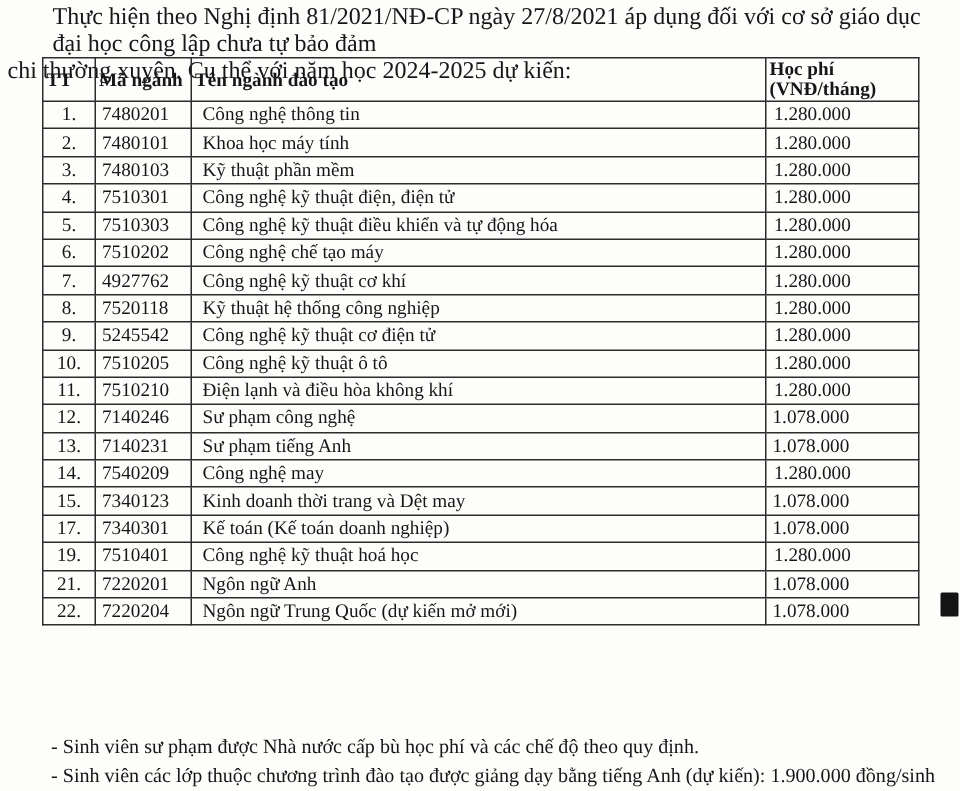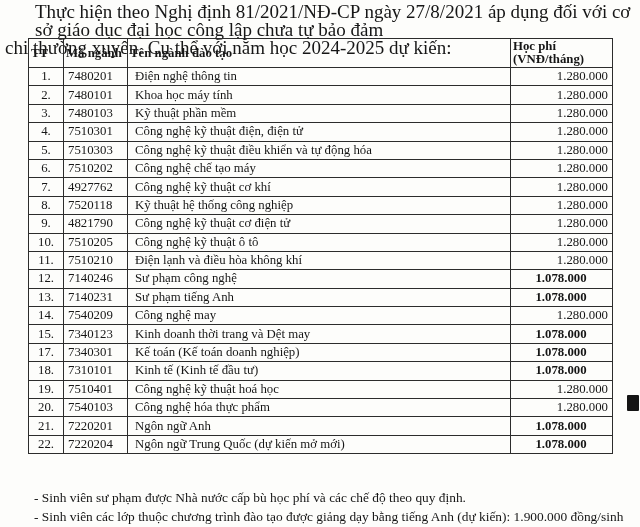--- a/index.html
+++ b/index.html
@@ -13,21 +13,21 @@
     overflow: hidden;
     background: #fdfdfb;
     color: #161616;
     font-family: "Liberation Serif", "DejaVu Serif", serif;
   }
   .intro {
     position: absolute;
     top: 3px;
     left: 5px;
     width: 631px;
-    font-size: 19px;
+    font-size: 16px;
     line-height: 18px;
   }
   .intro .line-first {
     padding-left: 30px;
   }
   table.fee-table {
     position: absolute;
     left: 28px;
     top: 38px;
     width: 584px;
@@ -51,22 +51,22 @@
     padding: 1px 2px;
   }
   .fee-table td {
     height: 17.4px;
     line-height: 15px;
     vertical-align: middle;
   }
   td.cell-tt   { text-align: center; }
   td.cell-code { text-align: left; }
   td.cell-name { text-align: left; padding-left: 7px; }
-  td.cell-fee.align-left  { text-align: right;  padding-left: 5px; }
-  td.cell-fee.align-right { text-align: center; padding-right: 5px; font-weight: bold; }
+  td.cell-fee.align-left  { text-align: left;  padding-left: 5px; }
+  td.cell-fee.align-right { text-align: left; padding-right: 5px; }
   .notes {
     position: absolute;
     left: 34px;
     top: 488px;
     width: 600px;
     font-size: 13.4px;
     line-height: 19px;
   }
   .scroll-thumb {
     position: absolute;
@@ -99,21 +99,21 @@
       <th>Mã ngành</th>
       <th>Tên ngành đào tạo</th>
       <th>Học phí
 (VNĐ/tháng)</th>
     </tr>
   </thead>
   <tbody>
       <tr>
         <td class="cell-tt">1.</td>
         <td class="cell-code">7480201</td>
-        <td class="cell-name">Điện nghệ thông tin</td>
+        <td class="cell-name">Công nghệ thông tin</td>
         <td class="cell-fee align-left">1.280.000</td>
       </tr>
       <tr>
         <td class="cell-tt">2.</td>
         <td class="cell-code">7480101</td>
         <td class="cell-name">Khoa học máy tính</td>
         <td class="cell-fee align-left">1.280.000</td>
       </tr>
       <tr>
         <td class="cell-tt">3.</td>
@@ -146,21 +146,21 @@
         <td class="cell-fee align-left">1.280.000</td>
       </tr>
       <tr>
         <td class="cell-tt">8.</td>
         <td class="cell-code">7520118</td>
         <td class="cell-name">Kỹ thuật hệ thống công nghiệp</td>
         <td class="cell-fee align-left">1.280.000</td>
       </tr>
       <tr>
         <td class="cell-tt">9.</td>
-        <td class="cell-code">4821790</td>
+        <td class="cell-code">5245542</td>
         <td class="cell-name">Công nghệ kỹ thuật cơ điện tử</td>
         <td class="cell-fee align-left">1.280.000</td>
       </tr>
       <tr>
         <td class="cell-tt">10.</td>
         <td class="cell-code">7510205</td>
         <td class="cell-name">Công nghệ kỹ thuật ô tô</td>
         <td class="cell-fee align-left">1.280.000</td>
       </tr>
       <tr>
@@ -193,35 +193,23 @@
         <td class="cell-name">Kinh doanh thời trang và Dệt may</td>
         <td class="cell-fee align-right">1.078.000</td>
       </tr>
       <tr>
         <td class="cell-tt">17.</td>
         <td class="cell-code">7340301</td>
         <td class="cell-name">Kế toán (Kế toán doanh nghiệp)</td>
         <td class="cell-fee align-right">1.078.000</td>
       </tr>
       <tr>
-        <td class="cell-tt">18.</td>
-        <td class="cell-code">7310101</td>
-        <td class="cell-name">Kinh tế (Kinh tế đầu tư)</td>
-        <td class="cell-fee align-right">1.078.000</td>
-      </tr>
-      <tr>
         <td class="cell-tt">19.</td>
         <td class="cell-code">7510401</td>
         <td class="cell-name">Công nghệ kỹ thuật hoá học</td>
-        <td class="cell-fee align-left">1.280.000</td>
-      </tr>
-      <tr>
-        <td class="cell-tt">20.</td>
-        <td class="cell-code">7540103</td>
-        <td class="cell-name">Công nghệ hóa thực phẩm</td>
         <td class="cell-fee align-left">1.280.000</td>
       </tr>
       <tr>
         <td class="cell-tt">21.</td>
         <td class="cell-code">7220201</td>
         <td class="cell-name">Ngôn ngữ Anh</td>
         <td class="cell-fee align-right">1.078.000</td>
       </tr>
       <tr>
         <td class="cell-tt">22.</td>

